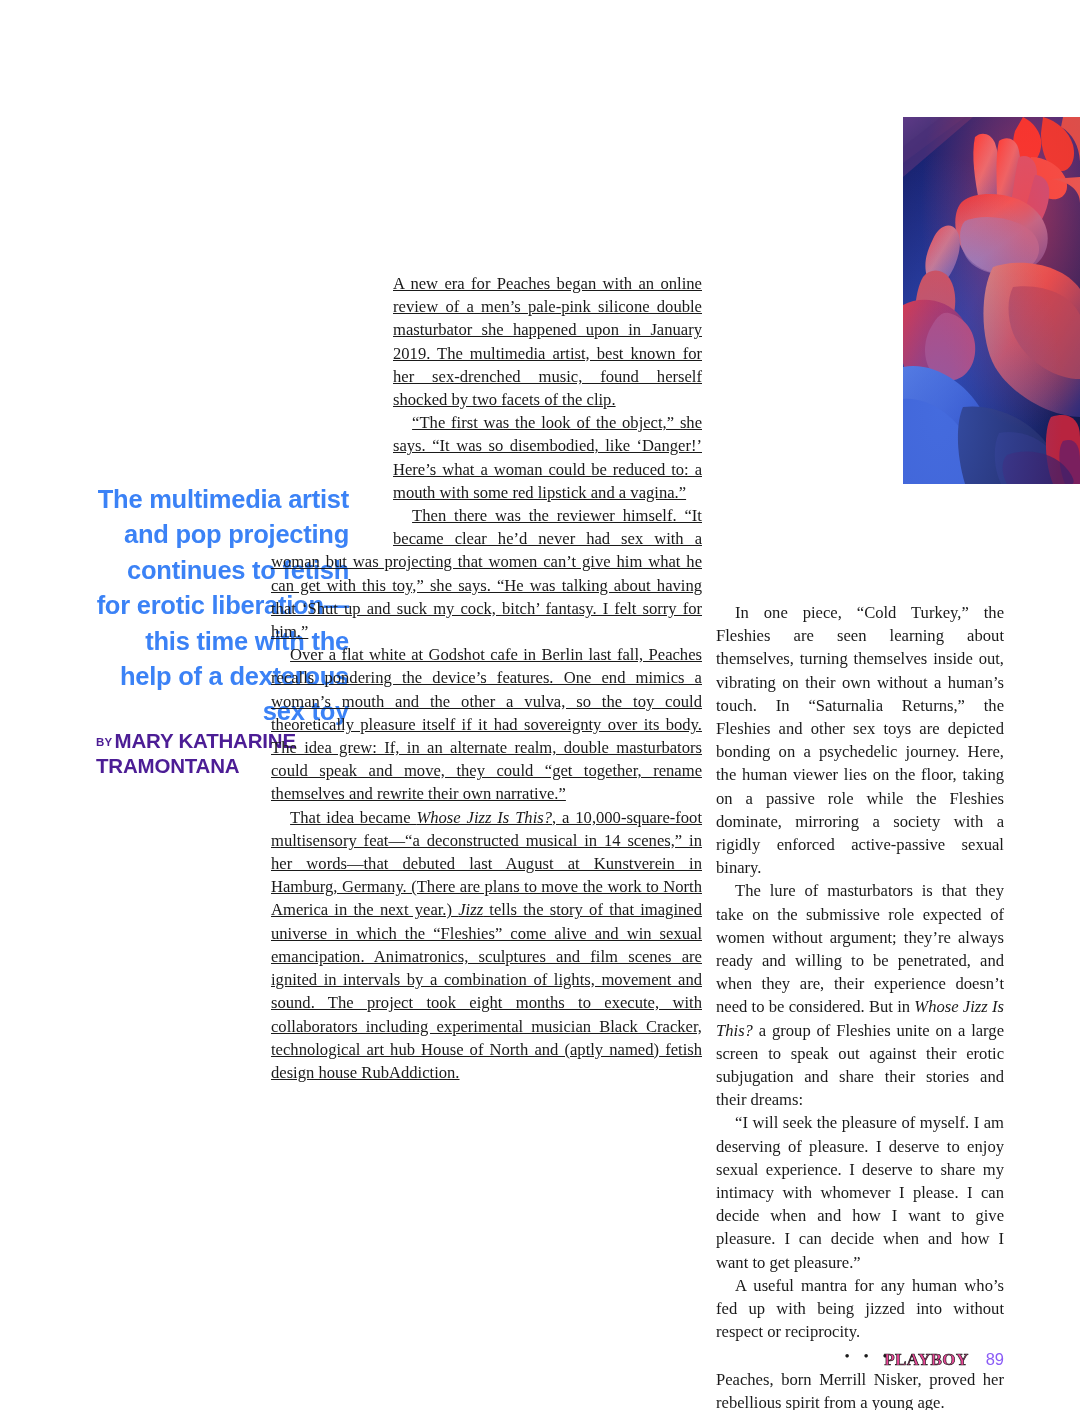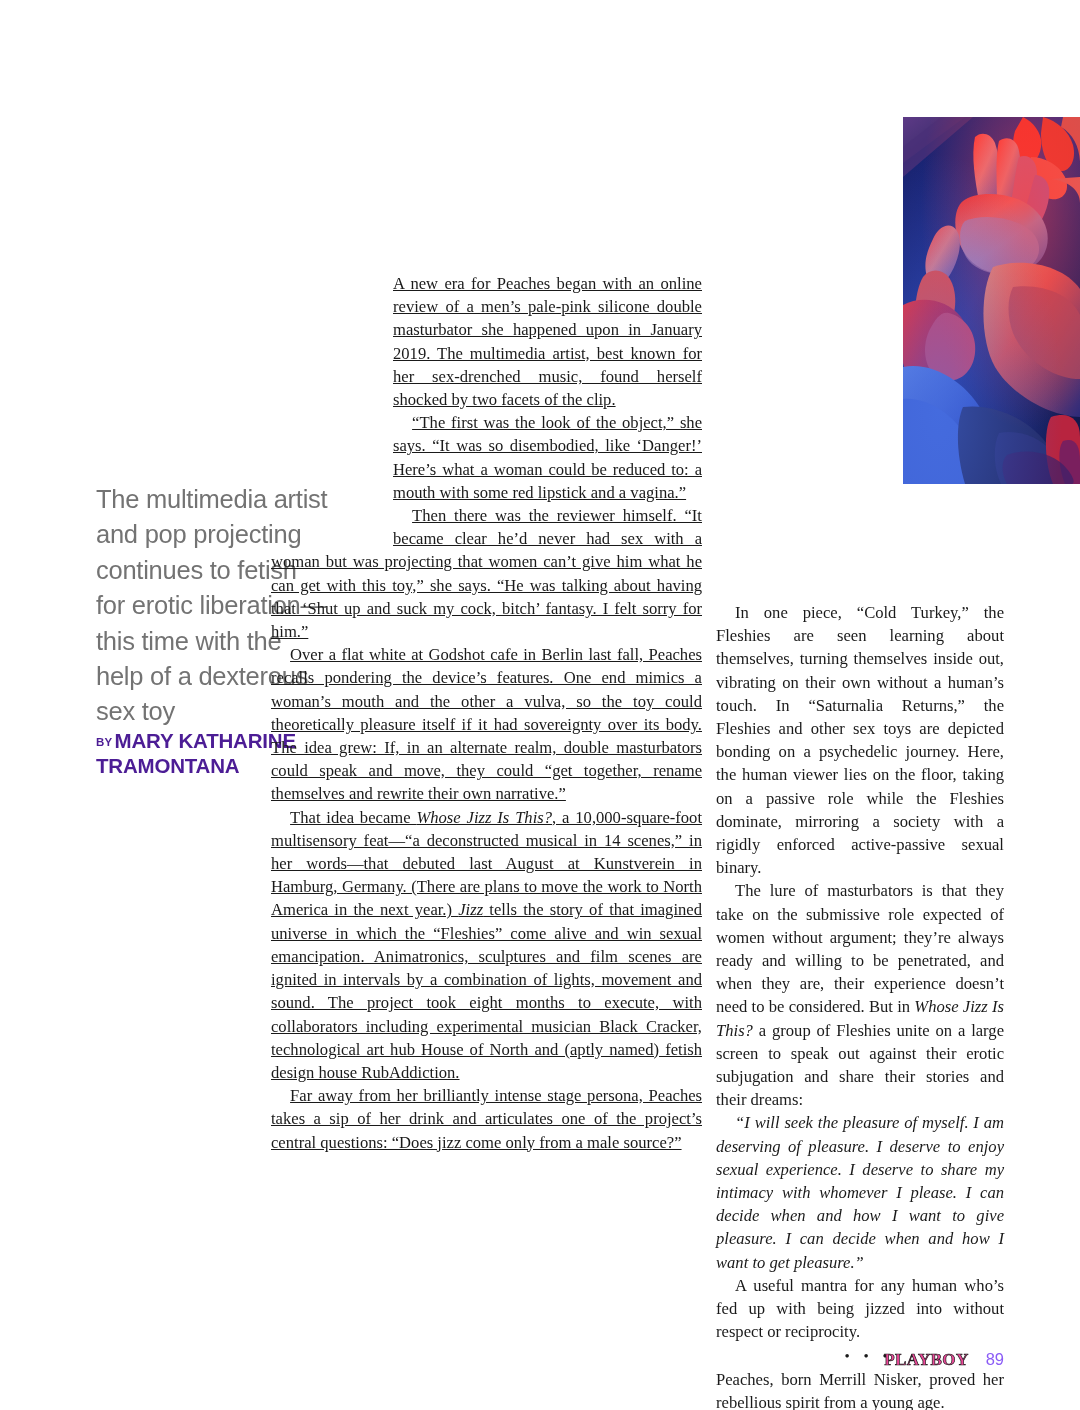--- a/index.html
+++ b/index.html
@@ -35,26 +35,27 @@
     background: #1b2276;
   }
   .photo svg { display: block; width: 100%; height: 100%; }
 
   
   .deck {
     position: absolute;
     left: 96px;
     top: 482px;
     width: 253px;
+    text-align: right;
     font-family: "Liberation Sans", sans-serif;
-    font-weight: 400;
+    font-weight: 700;
     font-size: 25.5px;
     line-height: 35.4px;
     letter-spacing: -0.25px;
-    color: #737373;
+    color: #3b82f6;
   }
   .deck-line { display: block; white-space: nowrap; }
 
   .byline {
     position: absolute;
     left: 96px;
     top: 729px;
     width: 253px;
     text-align: left;
     font-family: "Liberation Sans", sans-serif;
@@ -116,21 +117,20 @@
   
   .deck-spacer {
     float: left;
     width: 122px;
     height: 278px;
     margin: 0;
     shape-outside: inset(0);
   }
 
   .quote-block {
-    font-style: italic;
     text-indent: 1.15em;
     margin: 0;
   }
 
   .dots {
     text-align: center;
     letter-spacing: 5px;
     font-size: 15px;
     line-height: 24px;
     margin: 1px 0 0 0;
@@ -276,21 +276,20 @@
     <span class="nameblock">TRAMONTANA</span>
   </div>
 
   <div class="col-main">
     <div class="deck-spacer"></div>
     <p class="noindent">A new era for Peaches began with an online review of a men’s pale-pink silicone double masturbator she happened upon in January 2019. The multimedia artist, best known for her sex-drenched music, found herself shocked by two facets of the clip.</p>
     <p>“The first was the look of the object,” she says. “It was so disembodied, like ‘Danger!’ Here’s what a woman could be reduced to: a mouth with some red lipstick and a vagina.”</p>
     <p>Then there was the reviewer himself. “It became clear he’d never had sex with a woman but was projecting that women can’t give him what he can get with this toy,” she says. “He was talking about having that ‘Shut up and suck my cock, bitch’ fantasy. I felt sorry for him.”</p>
     <p>Over a flat white at Godshot cafe in Berlin last fall, Peaches recalls pondering the device’s features. One end mimics a woman’s mouth and the other a vulva, so the toy could theoretically pleasure itself if it had sovereignty over its body. The idea grew: If, in an alternate realm, double masturbators could speak and move, they could “get together, rename themselves and rewrite their own narrative.”</p>
     <p>That idea became <em>Whose Jizz Is This?</em>, a 10,000-square-foot multisensory feat—“a deconstructed musical in 14 scenes,” in her words—that debuted last August at Kunstverein in Hamburg, Germany. (There are plans to move the work to North America in the next year.) <em>Jizz</em> tells the story of that imagined universe in which the “Fleshies” come alive and win sexual emancipation. Animatronics, sculptures and film scenes are ignited in intervals by a combination of lights, movement and sound. The project took eight months to execute, with collaborators including experimental musician Black Cracker, technological art hub House of North and (aptly named) fetish design house RubAddiction.</p>
-    <p>Far away from her brilliantly intense stage persona, Peaches takes a sip of her drink and articulates one of the project’s central questions: “Does jizz come only from a male source?”</p>
   </div>
 
   <div class="col-right">
     <p>In one piece, “Cold Turkey,” the Fleshies are seen learning about themselves, turning themselves inside out, vibrating on their own without a human’s touch. In “Saturnalia Returns,” the Fleshies and other sex toys are depicted bonding on a psychedelic journey. Here, the human viewer lies on the floor, taking on a passive role while the Fleshies dominate, mirroring a society with a rigidly enforced active-passive sexual binary.</p>
     <p>The lure of masturbators is that they take on the submissive role expected of women without argument; they’re always ready and willing to be penetrated, and when they are, their experience doesn’t need to be considered. But in <em>Whose Jizz Is This?</em> a group of Fleshies unite on a large screen to speak out against their erotic subjugation and share their stories and their dreams:</p>
     <p class="quote-block">“I will seek the pleasure of myself. I am deserving of pleasure. I deserve to enjoy sexual experience. I deserve to share my intimacy with whomever I please. I can decide when and how I want to give pleasure. I can decide when and how I want to get pleasure.”</p>
     <p>A useful mantra for any human who’s fed up with being jizzed into without respect or reciprocity.</p>
     <p class="dots">• • •</p>
     <p class="noindent">Peaches, born Merrill Nisker, proved her rebellious spirit from a young age.</p>
   </div>

